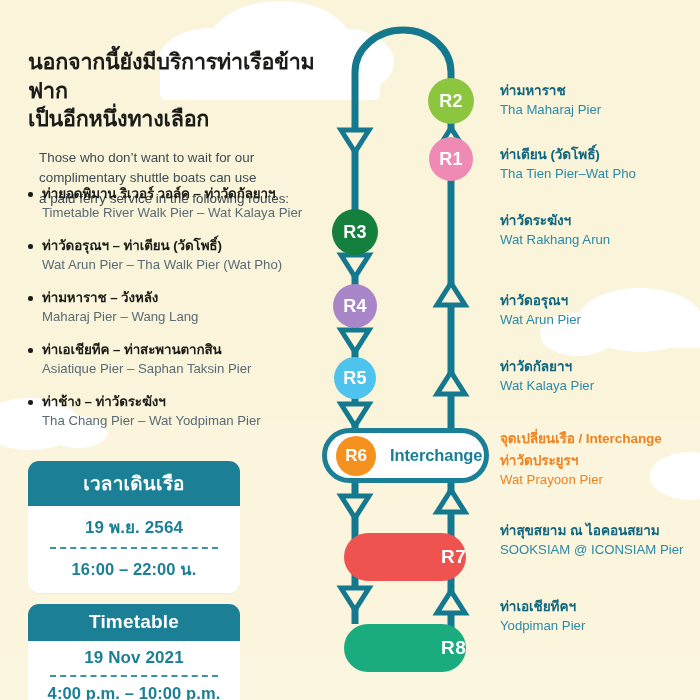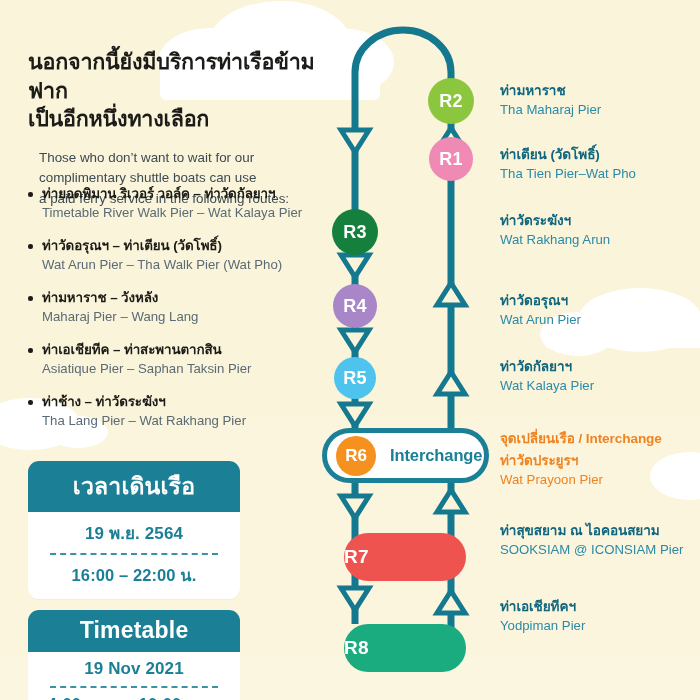--- a/index.html
+++ b/index.html
@@ -38,40 +38,40 @@
 
   
   .cards{position:absolute;left:28px;top:461px;width:212px;}
   .card{
     background:#ffffff;border-radius:11px;overflow:hidden;
     box-shadow:0 1px 0 rgba(0,0,0,0.03);
     margin-bottom:11px;
   }
   .card-head{
     background:#1b7f96;color:#ffffff;text-align:center;
-    font-weight:bold;padding:7px 0 8px 0;font-size:23px;letter-spacing:0.2px;
+    font-weight:bold;padding:7px 0 8px 0;font-size:19px;letter-spacing:0.2px;
   }
   .card-body{padding:7px 0 11px 0;text-align:center;}
   .card-date{font-size:17px;font-weight:bold;color:#1b7f96;letter-spacing:0.1px;}
   .divider{
     height:0;border-top:2px dashed #1b7f96;opacity:.85;
     margin:7px 22px 7px 22px;
   }
   .card-time{font-size:16.5px;font-weight:bold;color:#1b7f96;letter-spacing:0.1px;}
 
   
   .diagram{position:absolute;left:300px;top:0;width:220px;height:700px;}
   .node{
     position:absolute;border-radius:50%;
     display:flex;align-items:center;justify-content:center;
     color:#ffffff;font-weight:bold;font-size:18px;letter-spacing:0.3px;
   }
   .pill{
     position:absolute;border-radius:26px;
-    display:flex;align-items:center;justify-content:flex-start;
+    display:flex;align-items:center;justify-content:flex-end;
     color:#ffffff;font-weight:bold;font-size:19px;letter-spacing:0.3px;
   }
   .interchange{
     position:absolute;background:#ffffff;border:5px solid #1b7f96;
     border-radius:30px;display:flex;align-items:center;
   }
   .ic-badge{
     width:40px;height:40px;border-radius:50%;background:#f5911e;
     color:#fff;font-weight:bold;font-size:17px;
     display:flex;align-items:center;justify-content:center;
@@ -153,21 +153,21 @@
       <div class="route-en">Maharaj Pier – Wang Lang</div>
     </div>
     <div class="route-item">
       <span class="dot"></span>
       <div class="route-th">ท่าเอเชียทีค – ท่าสะพานตากสิน</div>
       <div class="route-en">Asiatique Pier – Saphan Taksin Pier</div>
     </div>
     <div class="route-item">
       <span class="dot"></span>
       <div class="route-th">ท่าช้าง – ท่าวัดระฆังฯ</div>
-      <div class="route-en">Tha Lang Pier – Wat Rakhang Pier</div>
+      <div class="route-en">Tha Chang Pier – Wat Yodpiman Pier</div>
     </div>
   </div>
 
   <div class="cards">
     <div class="card">
       <div class="card-head">เวลาเดินเรือ</div>
       <div class="card-body">
         <div class="card-date">19 พ.ย. 2564</div>
         <div class="divider"></div>
         <div class="card-time">16:00 – 22:00 น.</div>

